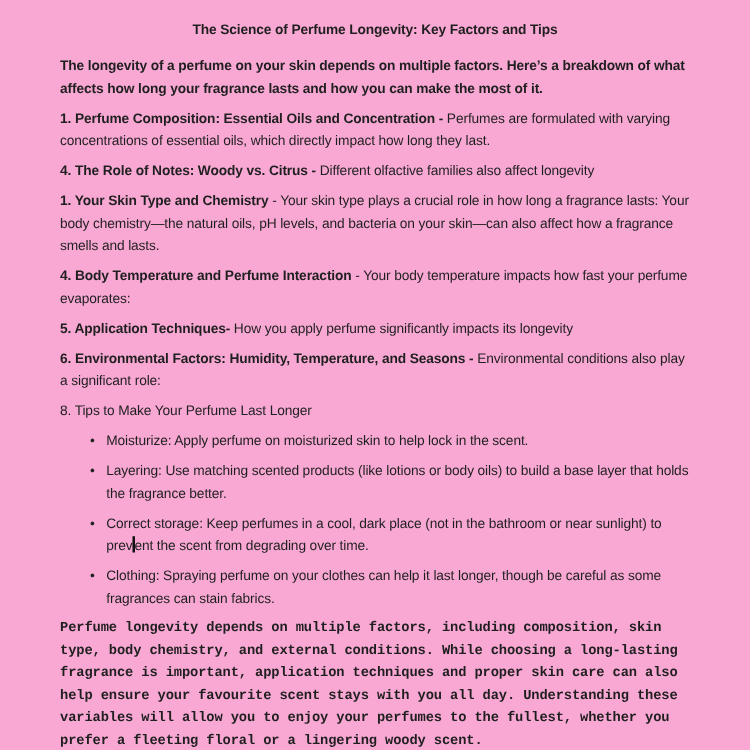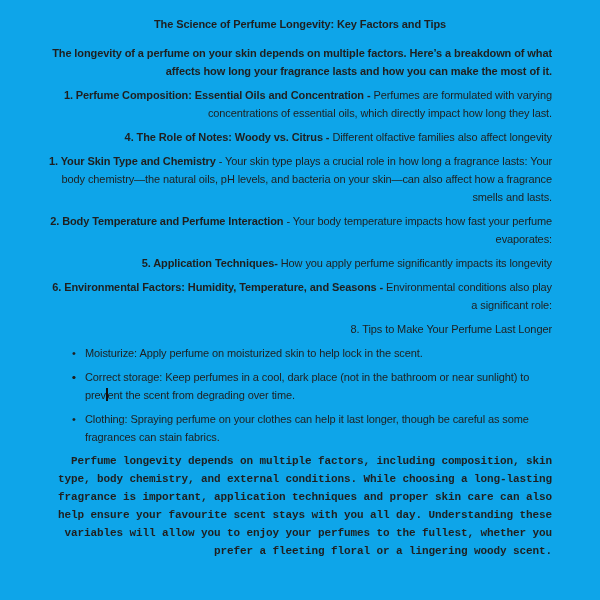--- a/index.html
+++ b/index.html
@@ -12,30 +12,29 @@
     height: 600px;
     overflow: hidden;
     font-family: "Liberation Sans", sans-serif;
     color: #1f1f1f;
   }
   .doc-page {
     box-sizing: border-box;
     width: 600px;
     height: 600px;
     padding: 15px 48px 0 48px;
-    background: #0ea5e9;
+    background: #f9a8d4;
     cursor: text;
   }
   .doc-page p, .doc-page h1 {
     font-size: 11px;
     line-height: 18px;
     letter-spacing: -0.1px;
     margin: 0 0 6px 0;
     font-weight: normal;
-    text-align: right;
   }
   h1.doc-title {
     text-align: center;
     font-weight: bold;
     margin-bottom: 11px;
   }
   .bold { font-weight: bold; }
   p.intro, p.conclusion { font-weight: bold; }
   p.conclusion { margin-bottom: 0; font-family: Liberation Mono, monospace; }
   ul.tips-list {
@@ -79,39 +78,39 @@
 
   <p class="section">
     <span class="bold">4. The Role of Notes: Woody vs. Citrus -</span><span> Different olfactive families also affect longevity</span>
   </p>
 
   <p class="section">
     <span class="bold">1. Your Skin Type and Chemistry</span><span> - Your skin type plays a crucial role in how long a fragrance lasts: Your body chemistry—the natural oils, pH levels, and bacteria on your skin—can also affect how a fragrance smells and lasts.</span>
   </p>
 
   <p class="section">
-    <span class="bold">2. Body Temperature and Perfume Interaction</span><span> - Your body temperature impacts how fast your perfume evaporates:</span>
+    <span class="bold">4. Body Temperature and Perfume Interaction</span><span> - Your body temperature impacts how fast your perfume evaporates:</span>
   </p>
 
   <p class="section">
     <span class="bold">5. Application Techniques-</span><span> How you apply perfume significantly impacts its longevity</span>
   </p>
 
   <p class="section">
     <span class="bold">6. Environmental Factors: Humidity, Temperature, and Seasons -</span><span> Environmental conditions also play a significant role:</span>
   </p>
 
   <p class="bold">8. Tips to Make Your Perfume Last Longer</p>
 
   <ul class="tips-list">
     <li>
       <span class="bullet-glyph">•</span><span>Moisturize: Apply perfume on moisturized skin to help lock in the scent.</span>
     </li>
     <li>
-      <span class="bullet-glyph">•</span>
+      <span class="bullet-glyph">•</span><span>Layering: Use matching scented products (like lotions or body oils) to build a base layer that holds the fragrance better.</span>
     </li>
     <li>
       <span class="bullet-glyph">•</span><span>Correct storage: Keep perfumes in a cool, dark place (not in the bathroom or near sunlight) to prev</span><span class="text-caret"></span><span>ent the scent from degrading over time.</span>
     </li>
     <li>
       <span class="bullet-glyph">•</span><span>Clothing: Spraying perfume on your clothes can help it last longer, though be careful as some fragrances can stain fabrics.</span>
     </li>
   </ul>
 
   <p class="conclusion">Perfume longevity depends on multiple factors, including composition, skin type, body chemistry, and external conditions. While choosing a long-lasting fragrance is important, application techniques and proper skin care can also help ensure your favourite scent stays with you all day. Understanding these variables will allow you to enjoy your perfumes to the fullest, whether you prefer a fleeting floral or a lingering woody scent.</p>

